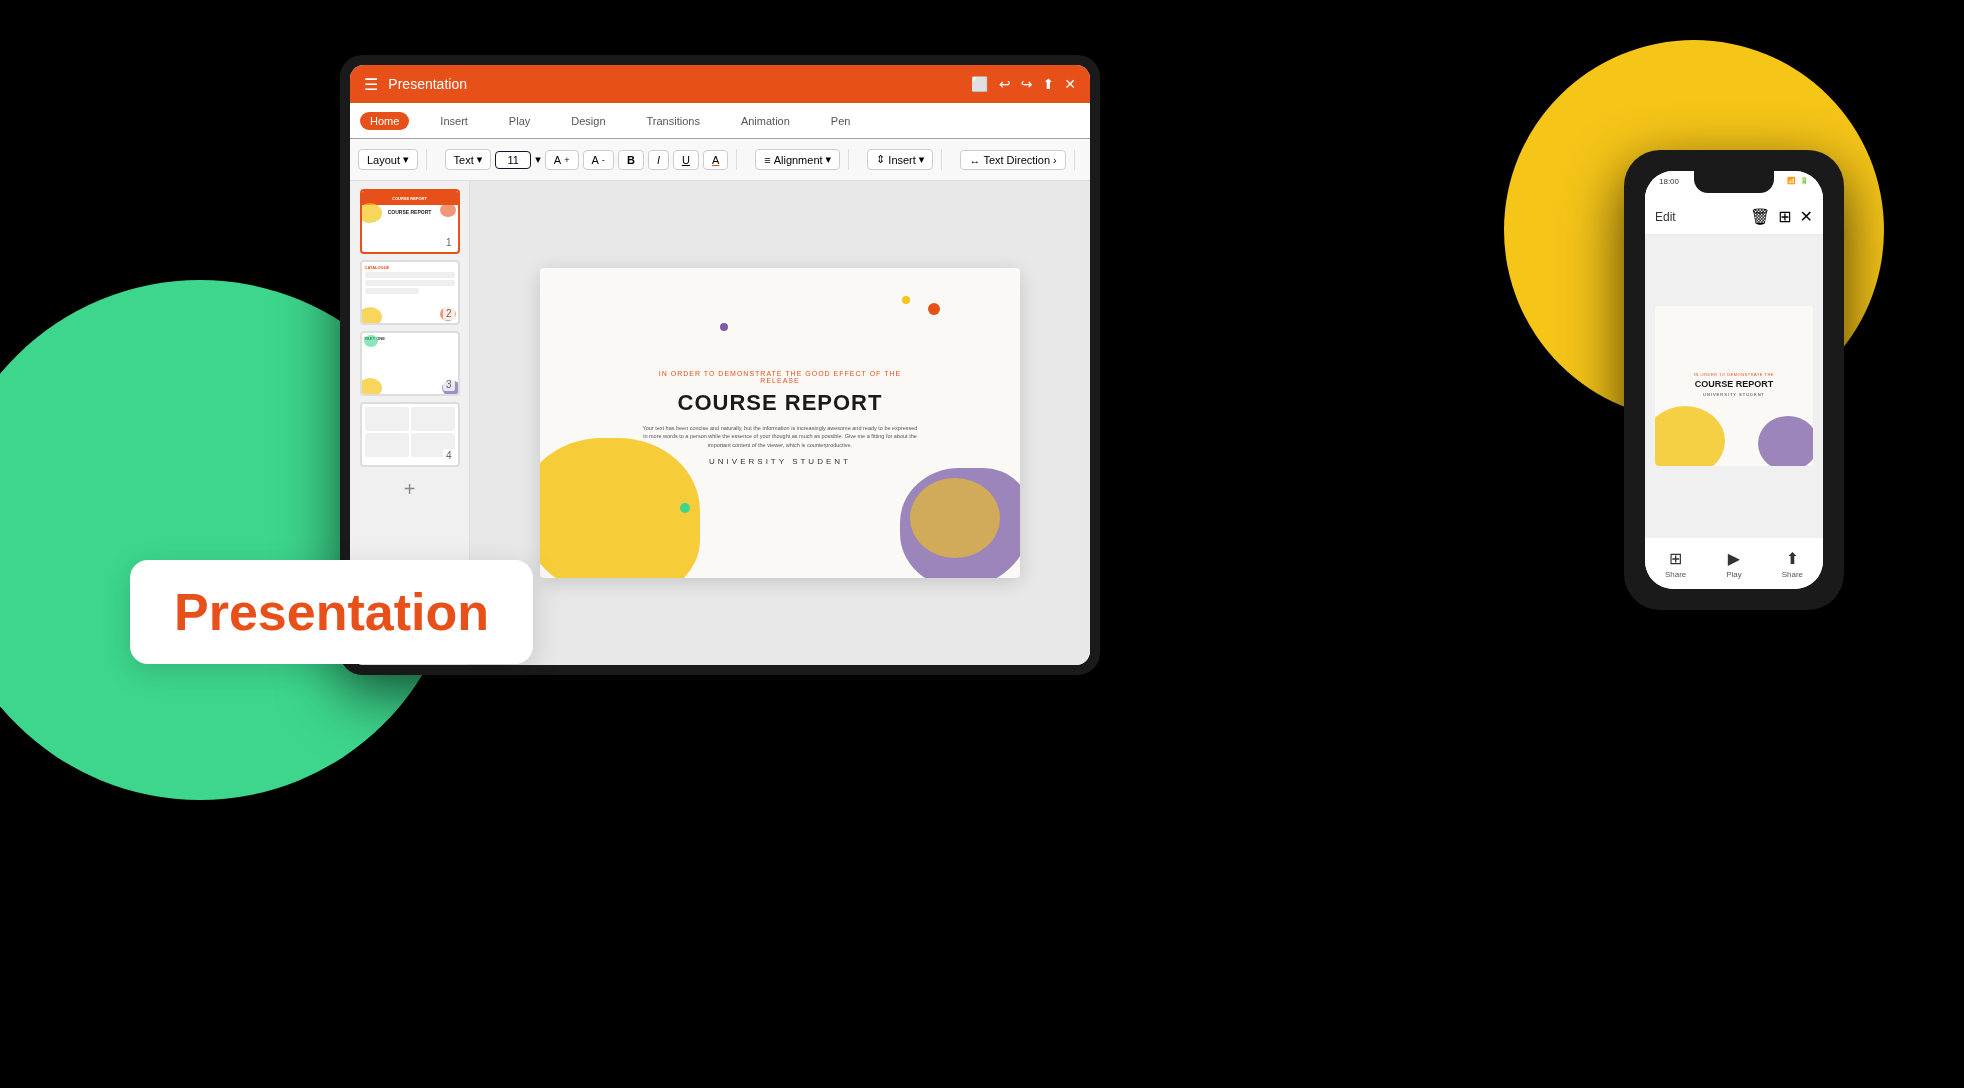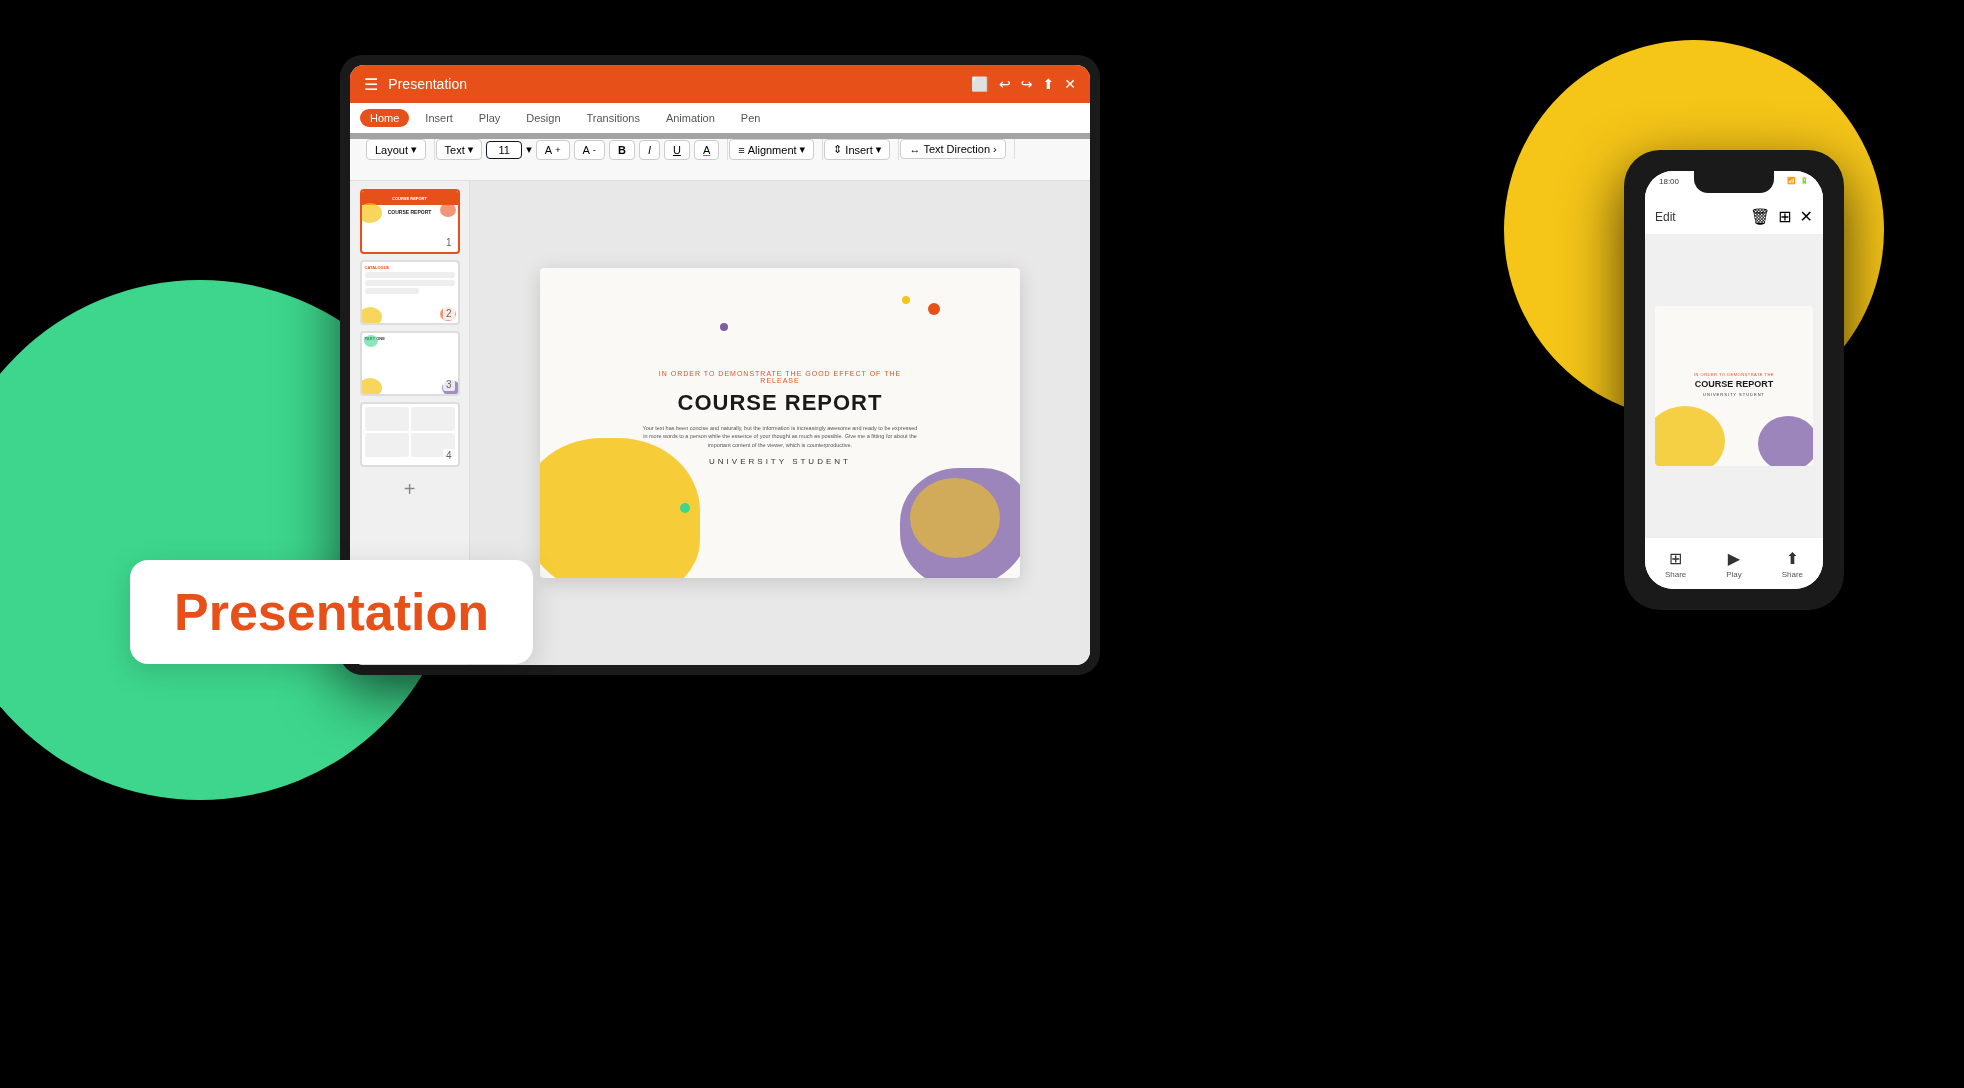--- a/index.html
+++ b/index.html
@@ -99,48 +99,48 @@
       align-items: center;
     }
     .titlebar-icon {
       color: #fff;
       font-size: 14px;
     }
 
     
     .tablet-toolbar {
       background: #fff;
-      border-bottom: 6px solid #a3a3a3;
+      border-bottom: 1px solid #a3a3a3;
       height: 36px;
       display: flex;
       align-items: center;
       padding: 0 10px;
-      gap: 6px;
+      gap: 21px;
     }
     .toolbar-tab {
       padding: 3px 10px;
       border-radius: 14px;
       font-size: 11px;
       cursor: pointer;
       color: #555;
     }
     .toolbar-tab.active {
       background: #E8501A;
       color: #fff;
     }
 
     
     .tablet-ribbon {
       background: #f8f8f8;
       border-bottom: 1px solid #ddd;
       height: 42px;
       display: flex;
-      align-items: flex-start;
-      padding: 0 16px;
-      gap: 1px;
+      align-items: center;
+      padding: 0 8px;
+      gap: 18px;
       font-size: 11px;
     }
     .ribbon-group {
       display: flex;
       align-items: center;
       gap: 4px;
       border-right: 1px solid #ddd;
       padding-right: 8px;
     }
     .ribbon-btn {

